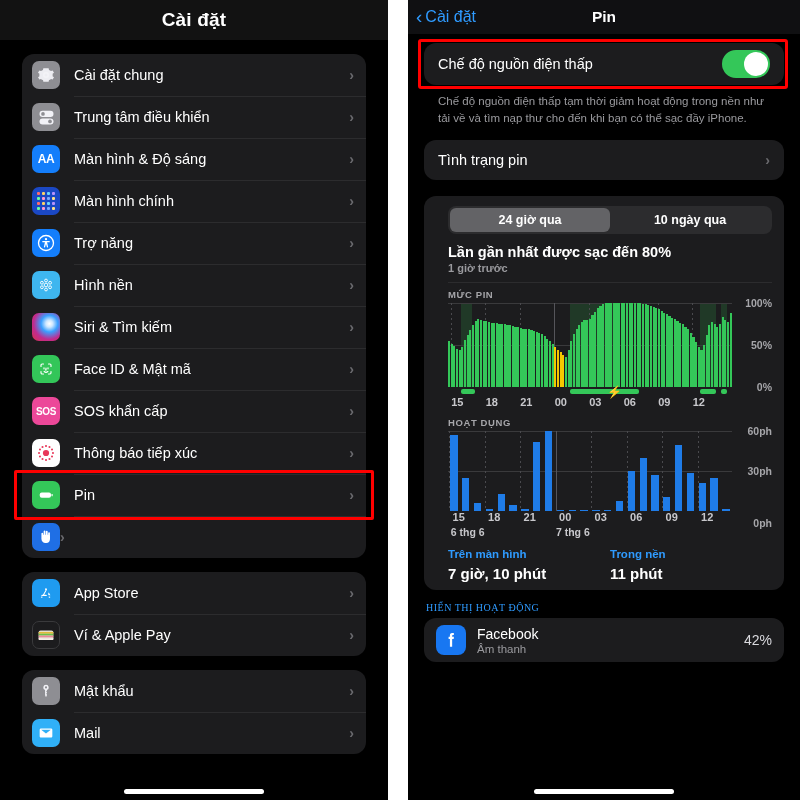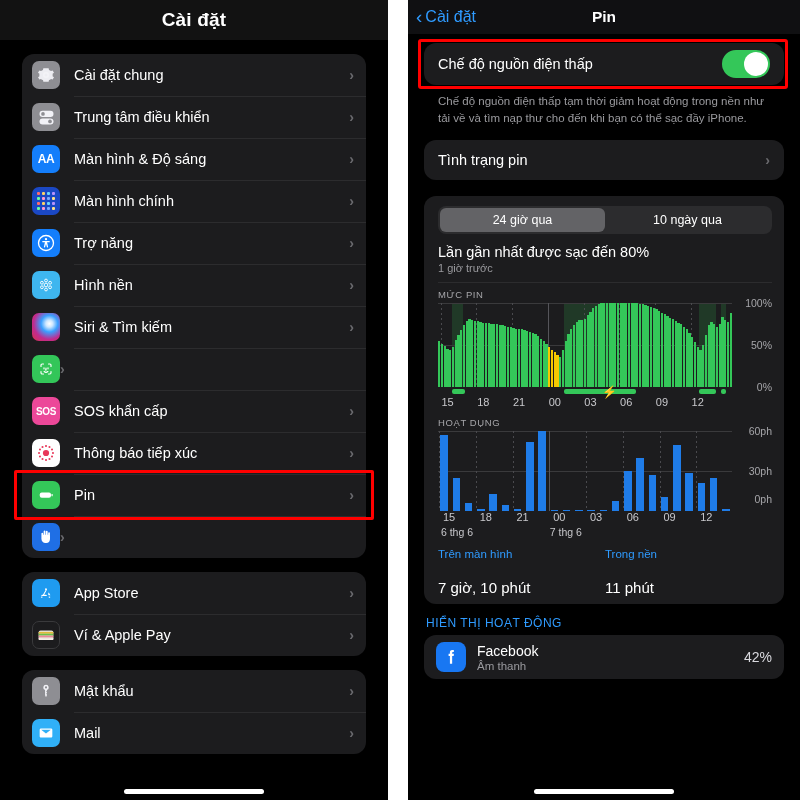--- a/index.html
+++ b/index.html
@@ -115,21 +115,21 @@
   .footnote {
     color: #9a9a9e; font-size: 11.5px; line-height: 1.45; padding: 8px 14px 0 14px;
   }
 
   .status-row {
     display: flex; align-items: center; height: 40px; padding: 0 14px;
   }
   .status-label { flex: 1; color: #fff; font-size: 14.5px; }
 
   
-  .usage-card { background: #1c1c1e; border-radius: 12px; padding: 10px 12px 8px 14px; }
+  .usage-card { background: #1c1c1e; border-radius: 12px; padding: 10px 12px 8px 24px; font-weight: bold; }
   .segmented {
     display: flex; background: #2c2c2e; border-radius: 8px; padding: 2px; height: 28px;
   }
   .seg {
     flex: 1; display: flex; align-items: center; justify-content: center;
     font-size: 12.5px; color: #fff; border-radius: 6px;
   }
   .seg.active { background: #636366; }
 
   .charge-title { color: #fff; font-size: 14.5px; margin-top: 10px; }
@@ -163,25 +163,25 @@
   .chargebar-track { position: relative; height: 7px; margin-top: 2px; }
   .cbseg { position: absolute; top: 0; height: 5px; background: #34c759; border-radius: 2px; }
   .bolt { position: absolute; top: -3px; color: #fff; font-size: 12px; line-height: 1; }
 
   .daylabels { position: relative; height: 14px; }
   .daylabels span { position: absolute; top: 0; font-size: 10.5px; color: #c8c8cc; }
 
   .stats { display: flex; margin-top: 8px; }
   .stat { width: 50%; }
   .stat-k { color: #2f9bff; font-size: 11.5px; }
-  .stat-v { color: #fff; font-size: 15px; margin-top: 19px; }
+  .stat-v { color: #fff; font-size: 15px; margin-top: 5px; }
 
   .sec-head { display: flex; align-items: center; margin-top: 12px; padding: 0 2px; }
   .sec-head .l { flex: 1; color: #a6a6aa; font-size: 10px; letter-spacing: .5px; }
-  .sec-head .r { color: #2f9bff; font-size: 12px; letter-spacing: .5px; }
+  .sec-head .r { color: #2f9bff; font-size: 10px; letter-spacing: .5px; font-family: Liberation Serif, serif; }
 
   .app-row { display: flex; align-items: center; background: #1c1c1e; border-radius: 12px;
              margin-top: 5px; padding: 7px 12px; height: 44px; }
   .app-row .ai { width: 30px; height: 30px; border-radius: 8px; flex: 0 0 30px;
                  display:flex; align-items:center; justify-content:center; }
   .app-meta { flex: 1; margin-left: 11px; }
   .app-name { color: #fff; font-size: 14px; }
   .app-sub { color: #9a9a9e; font-size: 11.5px; margin-top: 1px; }
   .app-pct { color: #d9d9de; font-size: 14px; }
 </style>
@@ -294,20 +294,21 @@
             <span class="app-icon ic-faceid">
               <span class="glyph">
                 <svg width="20" height="20" viewBox="0 0 24 24">
                   <g fill="none" stroke="#fff" stroke-width="1.4" stroke-linecap="round">
                     <path d="M6 9V7.4A1.4 1.4 0 017.4 6H9M15 6h1.6A1.4 1.4 0 0118 7.4V9M18 15v1.6a1.4 1.4 0 01-1.4 1.4H15M9 18H7.4A1.4 1.4 0 016 16.6V15"></path>
                     <path d="M9.6 10.5v1.3M14.4 10.5v1.3M12 10.8v2.4h-.8M9.8 15c1.3 1.1 3.1 1.1 4.4 0"></path>
                   </g>
                 </svg>
               </span>
             </span>
+            <span class="row-label">Face ID &amp; Mật mã</span>
             <span class="chev">›</span>
           </div>
           <div class="row">
             <span class="app-icon ic-sos">
               <span style="font-size:10px;font-weight:700;color:#fff;letter-spacing:-.4px;">SOS</span>
             </span>
             <span class="row-label">SOS khẩn cấp</span>
             <span class="chev">›</span>
           </div>
           <div class="row">
@@ -691,21 +692,21 @@
                 </div>
                 <div style="flex: 1 1 auto; display: flex; justify-content: center; align-items: flex-end;">
                   <div style="width: 62%; height: 33.3333px; background: rgb(31, 124, 232);"></div>
                 </div>
                 <div style="flex: 1 1 auto; display: flex; justify-content: center; align-items: flex-end;">
                   <div style="width: 62%; height: 2px; background: rgb(31, 124, 232);"></div>
                 </div>
               </div>
             </div>
           <div class="ylabels" id="yact" style="height:80px;top:0;">
-              <span style="top: 68px;">0ph</span>
+              <span style="top: 92px;">0ph</span>
               <span style="top: 40px;">30ph</span>
               <span style="top: 0px;">60ph</span>
             </div>
           <div class="xlabels" id="xact" style="margin-right:40px;">
               <span style="left: 3.75%;">15</span>
               <span style="left: 16.25%;">18</span>
               <span style="left: 28.75%;">21</span>
               <span style="left: 41.25%;">00</span>
               <span style="left: 53.75%;">03</span>
               <span style="left: 66.25%;">06</span>

